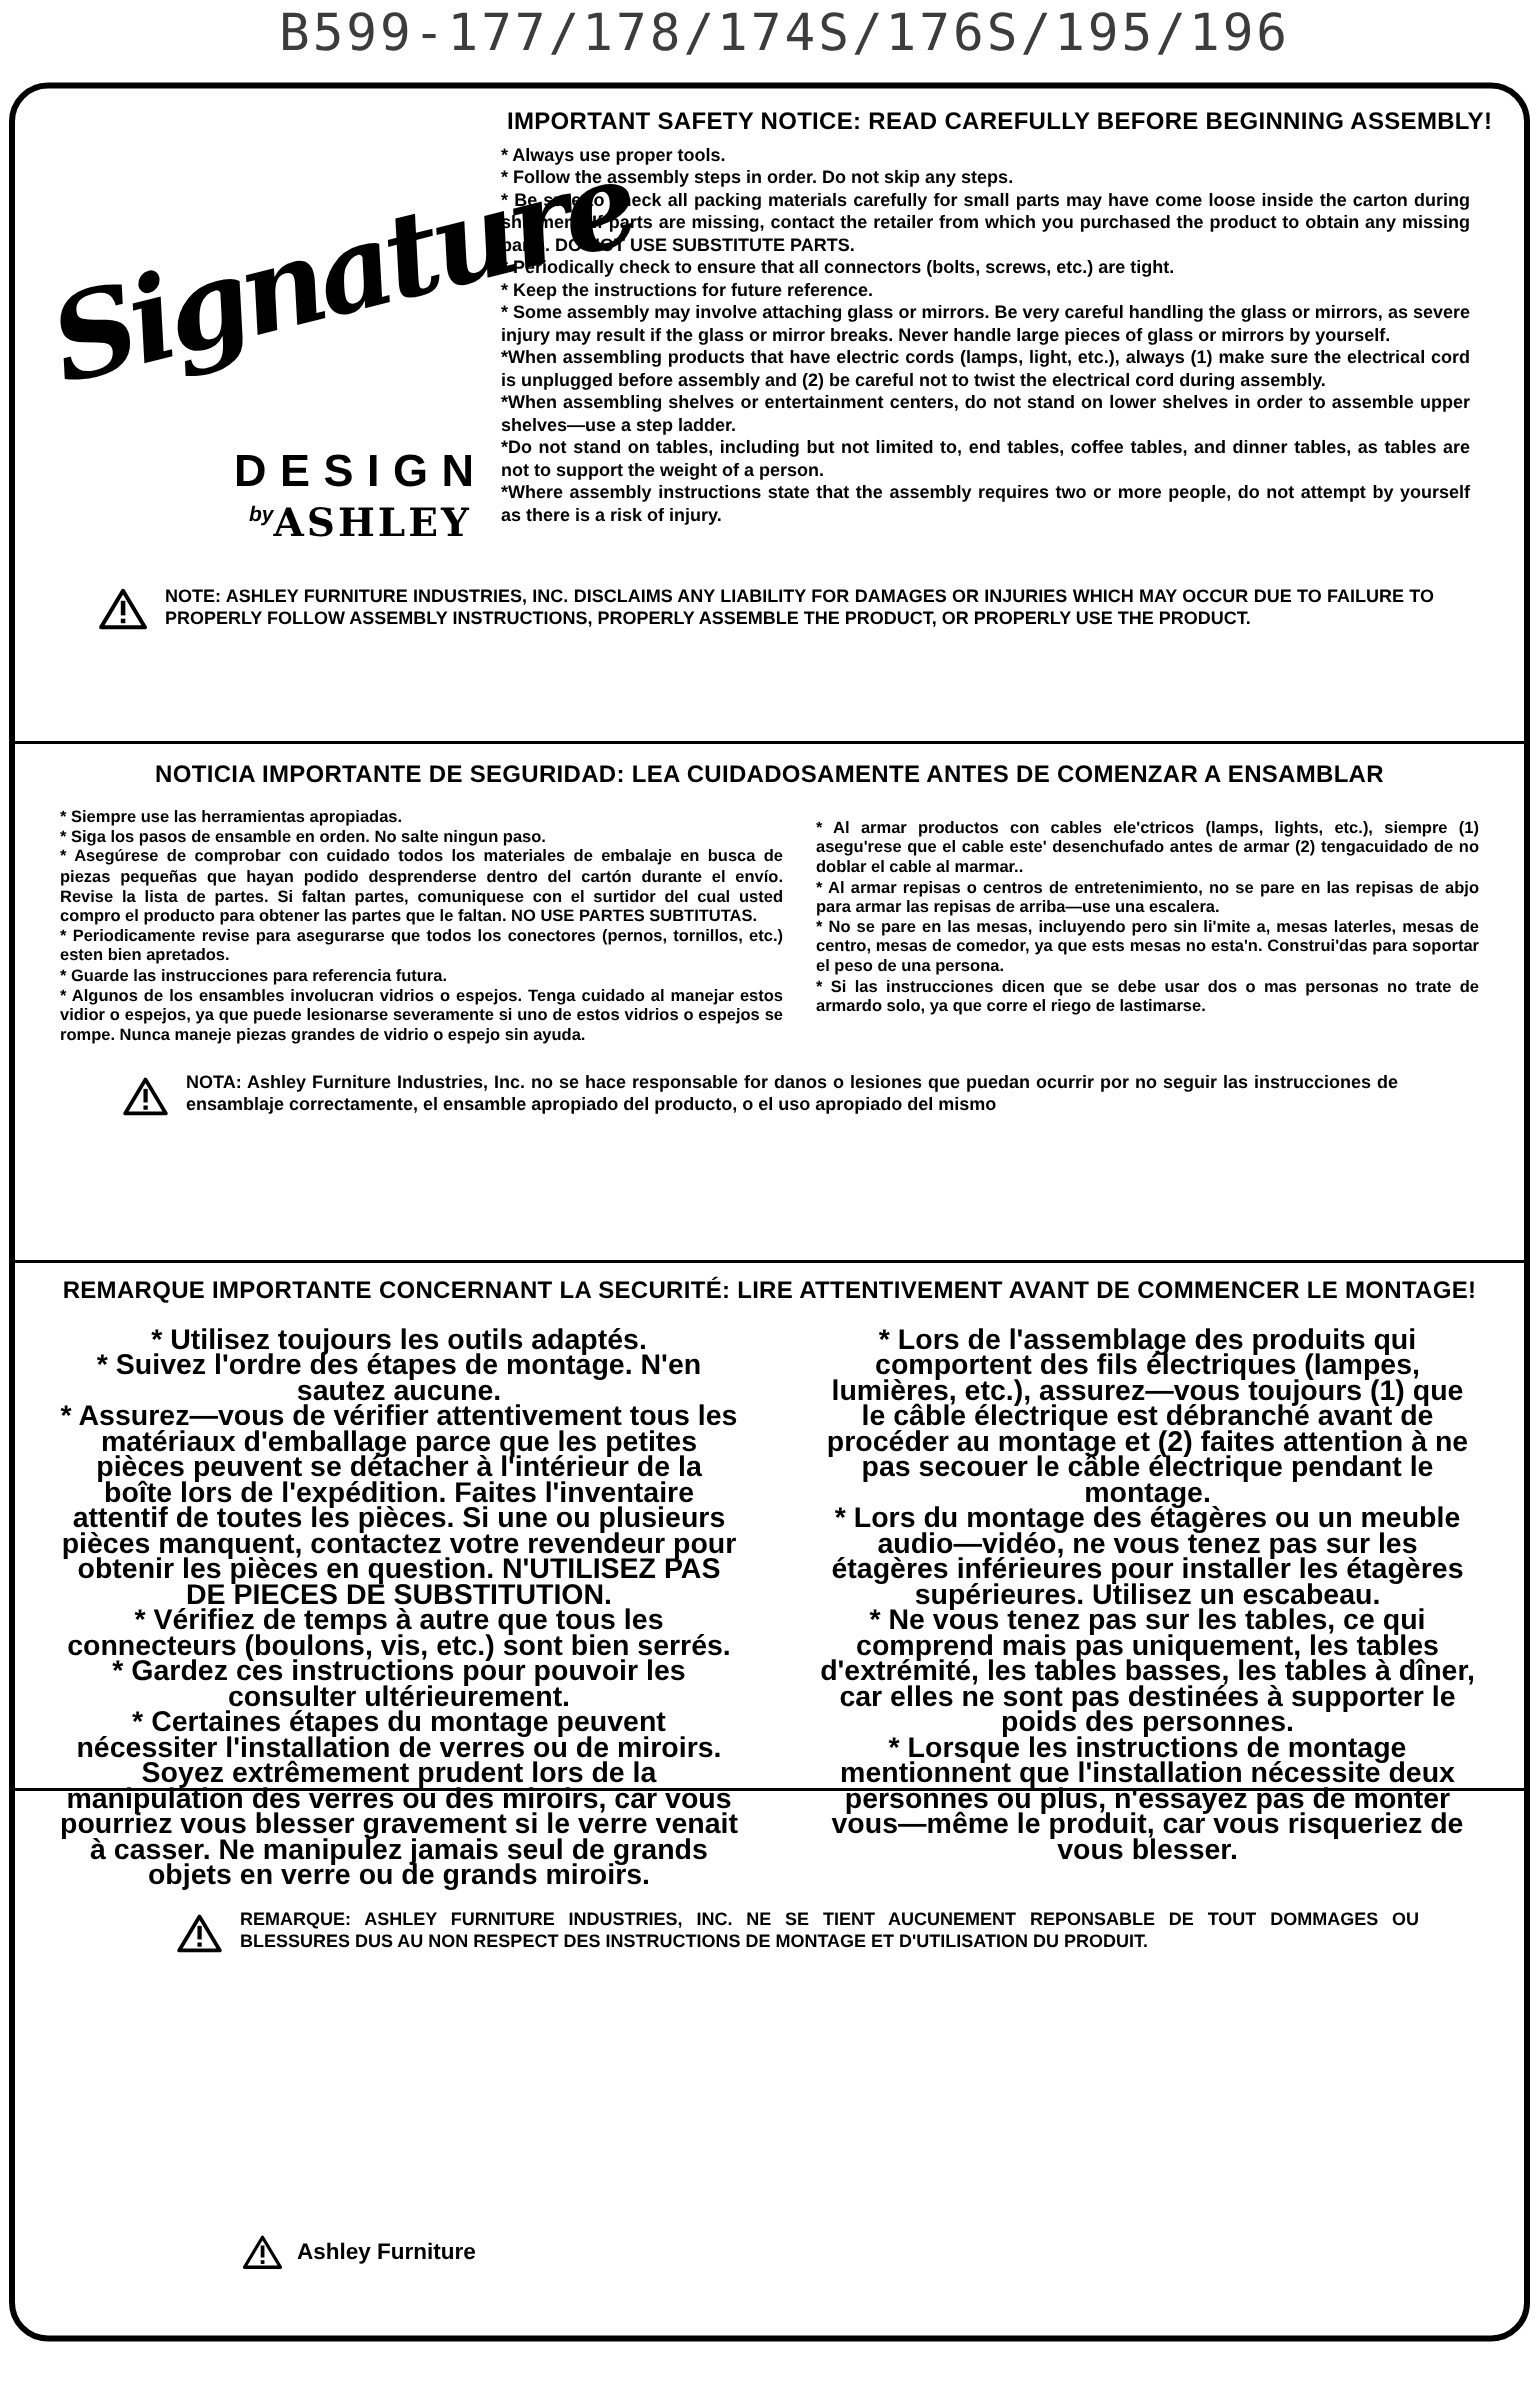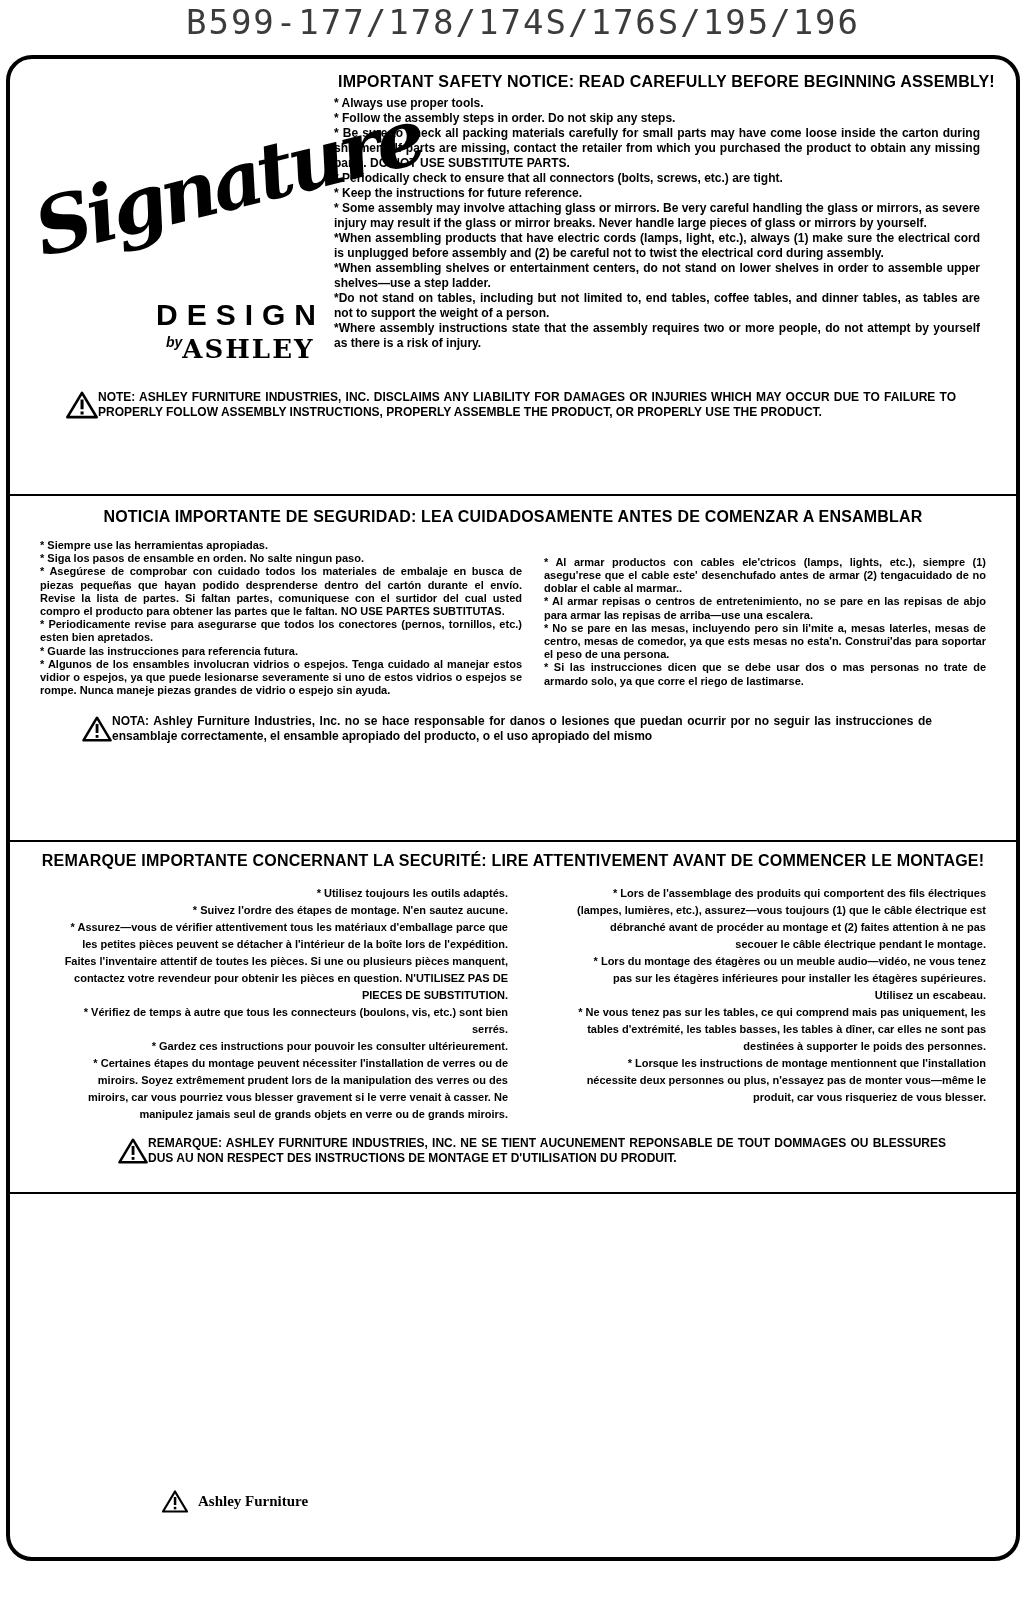--- a/index.html
+++ b/index.html
@@ -21,21 +21,21 @@
   .sheet {
     position: absolute; left: 6px; right: 6px; top: 55px; bottom: 44px;
     border: 4px solid #000; border-radius: 26px;
     display: flex; flex-direction: column; overflow: hidden;
     background: #fff;
   }
   .section { width: 100%; }
   .section-en { height: 437px; border-bottom: 2px solid #000; padding: 14px 36px 0 28px; }
   .section-es { height: 346px; border-bottom: 2px solid #000; padding: 12px 30px 0 30px; }
   .section-fr { height: 352px; border-bottom: 2px solid #000; padding: 10px 30px 0 30px; }
-  .section-footer { flex: 1; position: relative; font-family: Liberation Serif, serif; }
+  .section-footer { flex: 1; position: relative; }
 
   .sec-title {
     text-align: center; font-weight: bold; font-size: 16px;
     letter-spacing: 0.2px; white-space: nowrap;
   }
   .en-title { margin-left: 300px; }
 
   .en-row { display: flex; margin-top: 5px; }
   .logo { width: 296px; flex: none; position: relative; height: 286px; }
   .logo-script {
@@ -47,34 +47,34 @@
     position: absolute; top: 202px; left: 118px;
     font-size: 30px; font-weight: bold; letter-spacing: 9px;
   }
   .logo-byashley { position: absolute; top: 238px; left: 128px; }
   .logo-by { font-style: italic; font-weight: bold; font-size: 14px; vertical-align: top; }
   .logo-ashley { font-weight: bold; font-size: 26px; letter-spacing: 2px; font-family: "DejaVu Serif", serif; }
 
   .en-bullets { flex: 1; font-size: 12px; line-height: 15px; font-weight: bold; text-align: justify; }
   .en-bullets p, .es-col p, .fr-col p { margin: 0; }
 
-  .note-row { display: flex; align-items: center; gap: 0; }
+  .note-row { display: flex; align-items: flex-end; gap: 12px; }
   .en-note { margin: 8px 24px 0 28px; }
   .note-text { font-size: 12px; line-height: 15px; font-weight: bold; text-align: justify; }
 
-  .es-cols { display: flex; gap: 22px; margin-top: 13px; align-items: center; }
+  .es-cols { display: flex; gap: 22px; margin-top: 13px; }
   .es-left { width: 482px; flex: none; }
   .es-right { flex: 1; padding-top: 7px; }
   .es-col { font-size: 11px; line-height: 13.2px; font-weight: bold; text-align: justify; }
   .es-note { margin: 17px 54px 0 42px; }
 
   .fr-cols { display: flex; gap: 52px; margin-top: 15px; }
   .fr-left { width: 452px; flex: none; }
   .fr-right { flex: 1; }
-  .fr-col { font-size: 11px; line-height: 17px; font-weight: bold; text-align: right; margin-left: 16px; }
+  .fr-col { font-size: 19px; line-height: 17px; font-weight: bold; text-align: center; }
   .fr-note { margin: 13px 40px 0 78px; }
 
   .warn { flex: none; display: inline-block; line-height: 0; }
 
   .footer-brand {
     position: absolute; left: 152px; bottom: 44px;
     display: flex; align-items: center; gap: 10px;
   }
   .footer-label { font-size: 15px; font-weight: bold; }
 </style>

